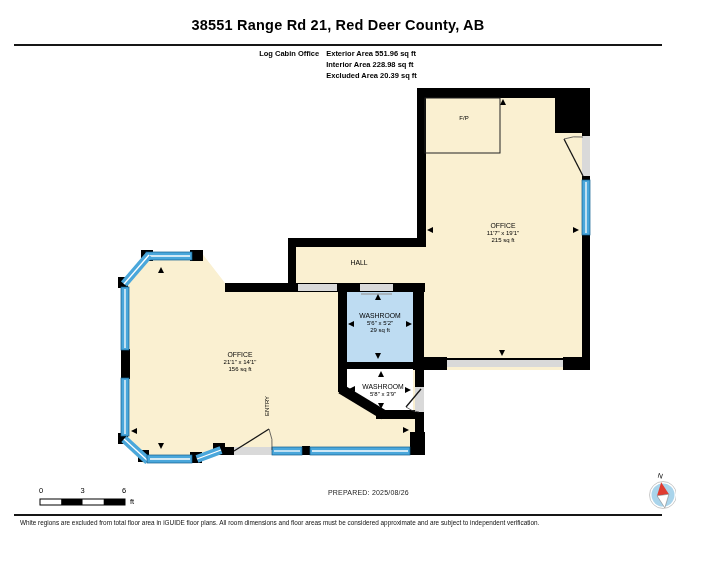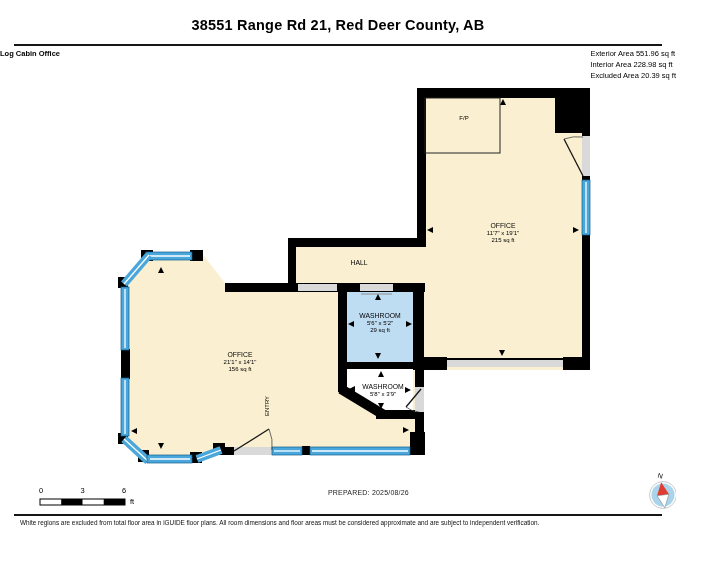--- a/index.html
+++ b/index.html
@@ -3,23 +3,23 @@
 <meta charset="utf-8">
 <style>
   html,body{margin:0;padding:0;background:#fff;}
   .page{position:relative;width:676px;height:563px;background:#fff;overflow:hidden;
         font-family:"Liberation Sans",sans-serif;color:#000;}
   .abs{position:absolute;}
   .title{top:17px;left:0;right:0;text-align:center;font-weight:bold;font-size:14.5px;letter-spacing:.2px;}
   .rule{left:14px;right:14px;height:2px;background:#161616;}
   .rule.top{top:44px;}
   .rule.bottom{top:514px;height:1.5px;}
-  .summary{top:48px;left:0;right:0;display:flex;justify-content:space-between;gap:7px;font-size:7.5px;}
+  .summary{top:48px;left:0;right:0;display:flex;justify-content:center;gap:7px;font-size:7.5px;}
   .summary .flabel{font-weight:bold;line-height:11px;text-align:right;}
-  .summary .areas div{line-height:11px;}
+  .summary .areas div{line-height:11px;font-weight:bold;}
   svg.plan{top:0;left:0;z-index:0;}
   .room-label{z-index:2;transform:translate(-50%,-50%);text-align:center;font-size:6px;line-height:7.5px;white-space:nowrap;}
   .room-label .rname{font-size:6.8px;}
   .room-label.rot{transform:translate(-50%,-50%) rotate(-90deg);}
   .fp-label{font-size:6px;}
   .scale-num{font-size:7.5px;transform:translateX(-50%);top:486px;}
   .scale-unit{font-size:7.5px;top:497px;left:130px;}
   .prepared{left:328px;top:489px;font-size:7px;letter-spacing:.2px;color:#222;}
   .disclaimer{left:20px;top:519px;font-size:6.4px;color:#111;}
   

